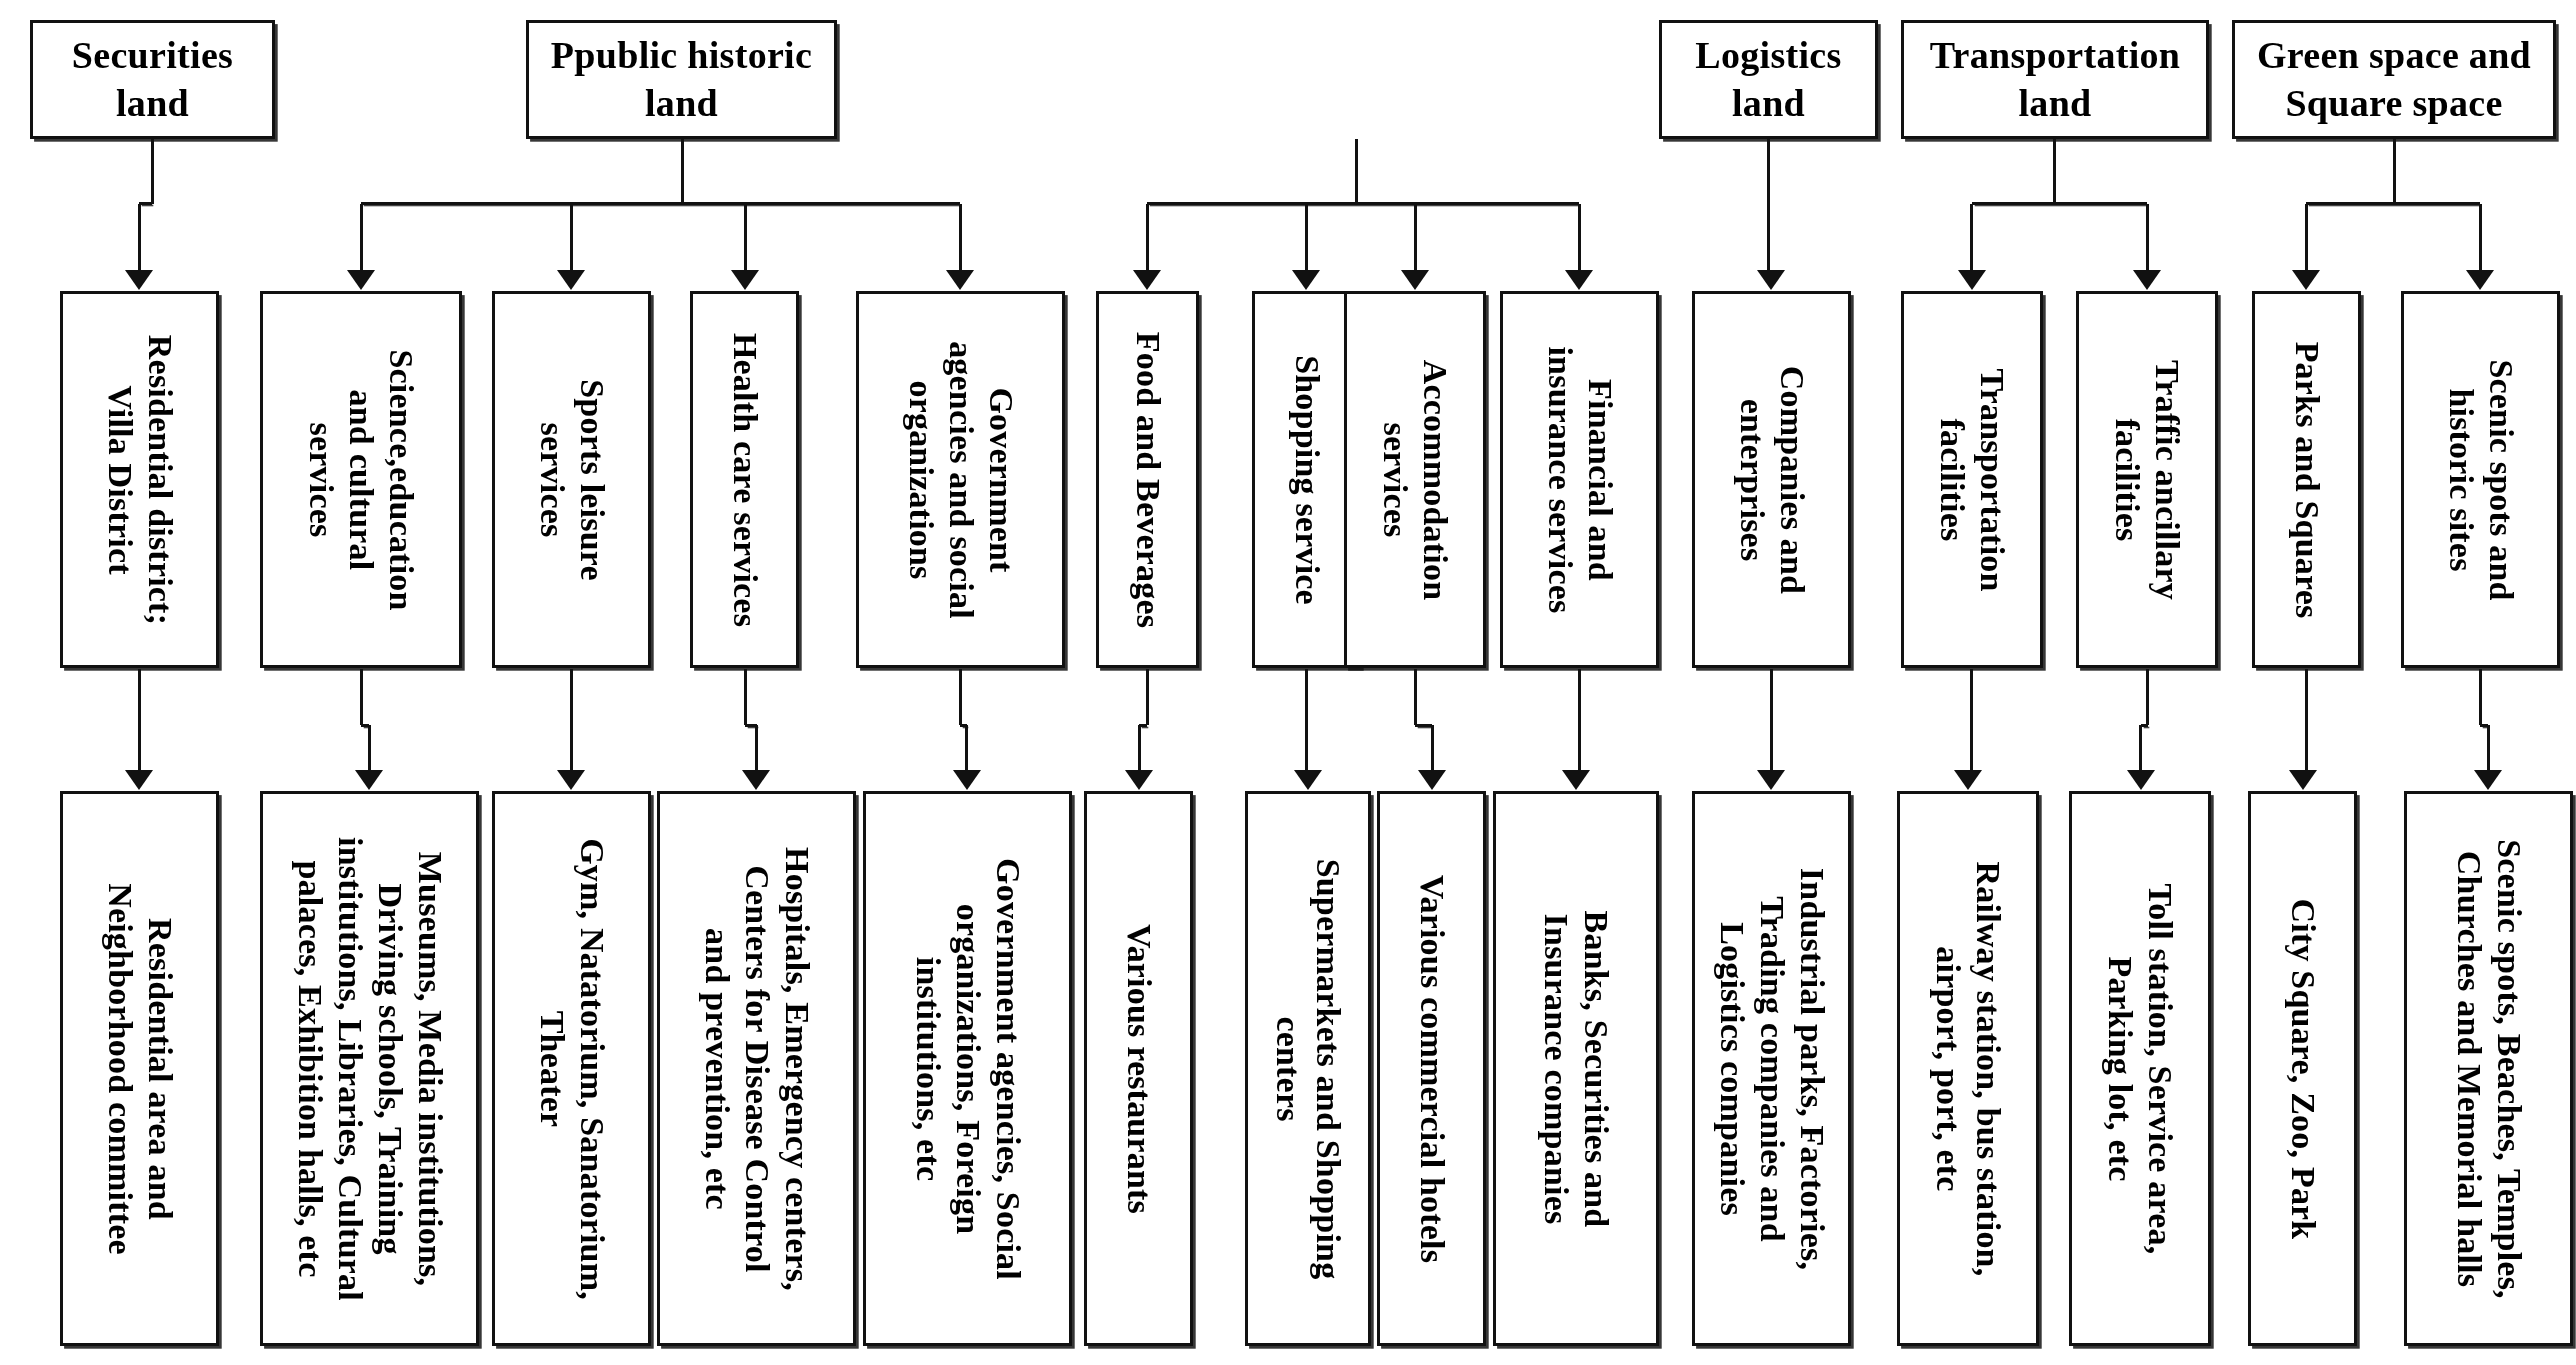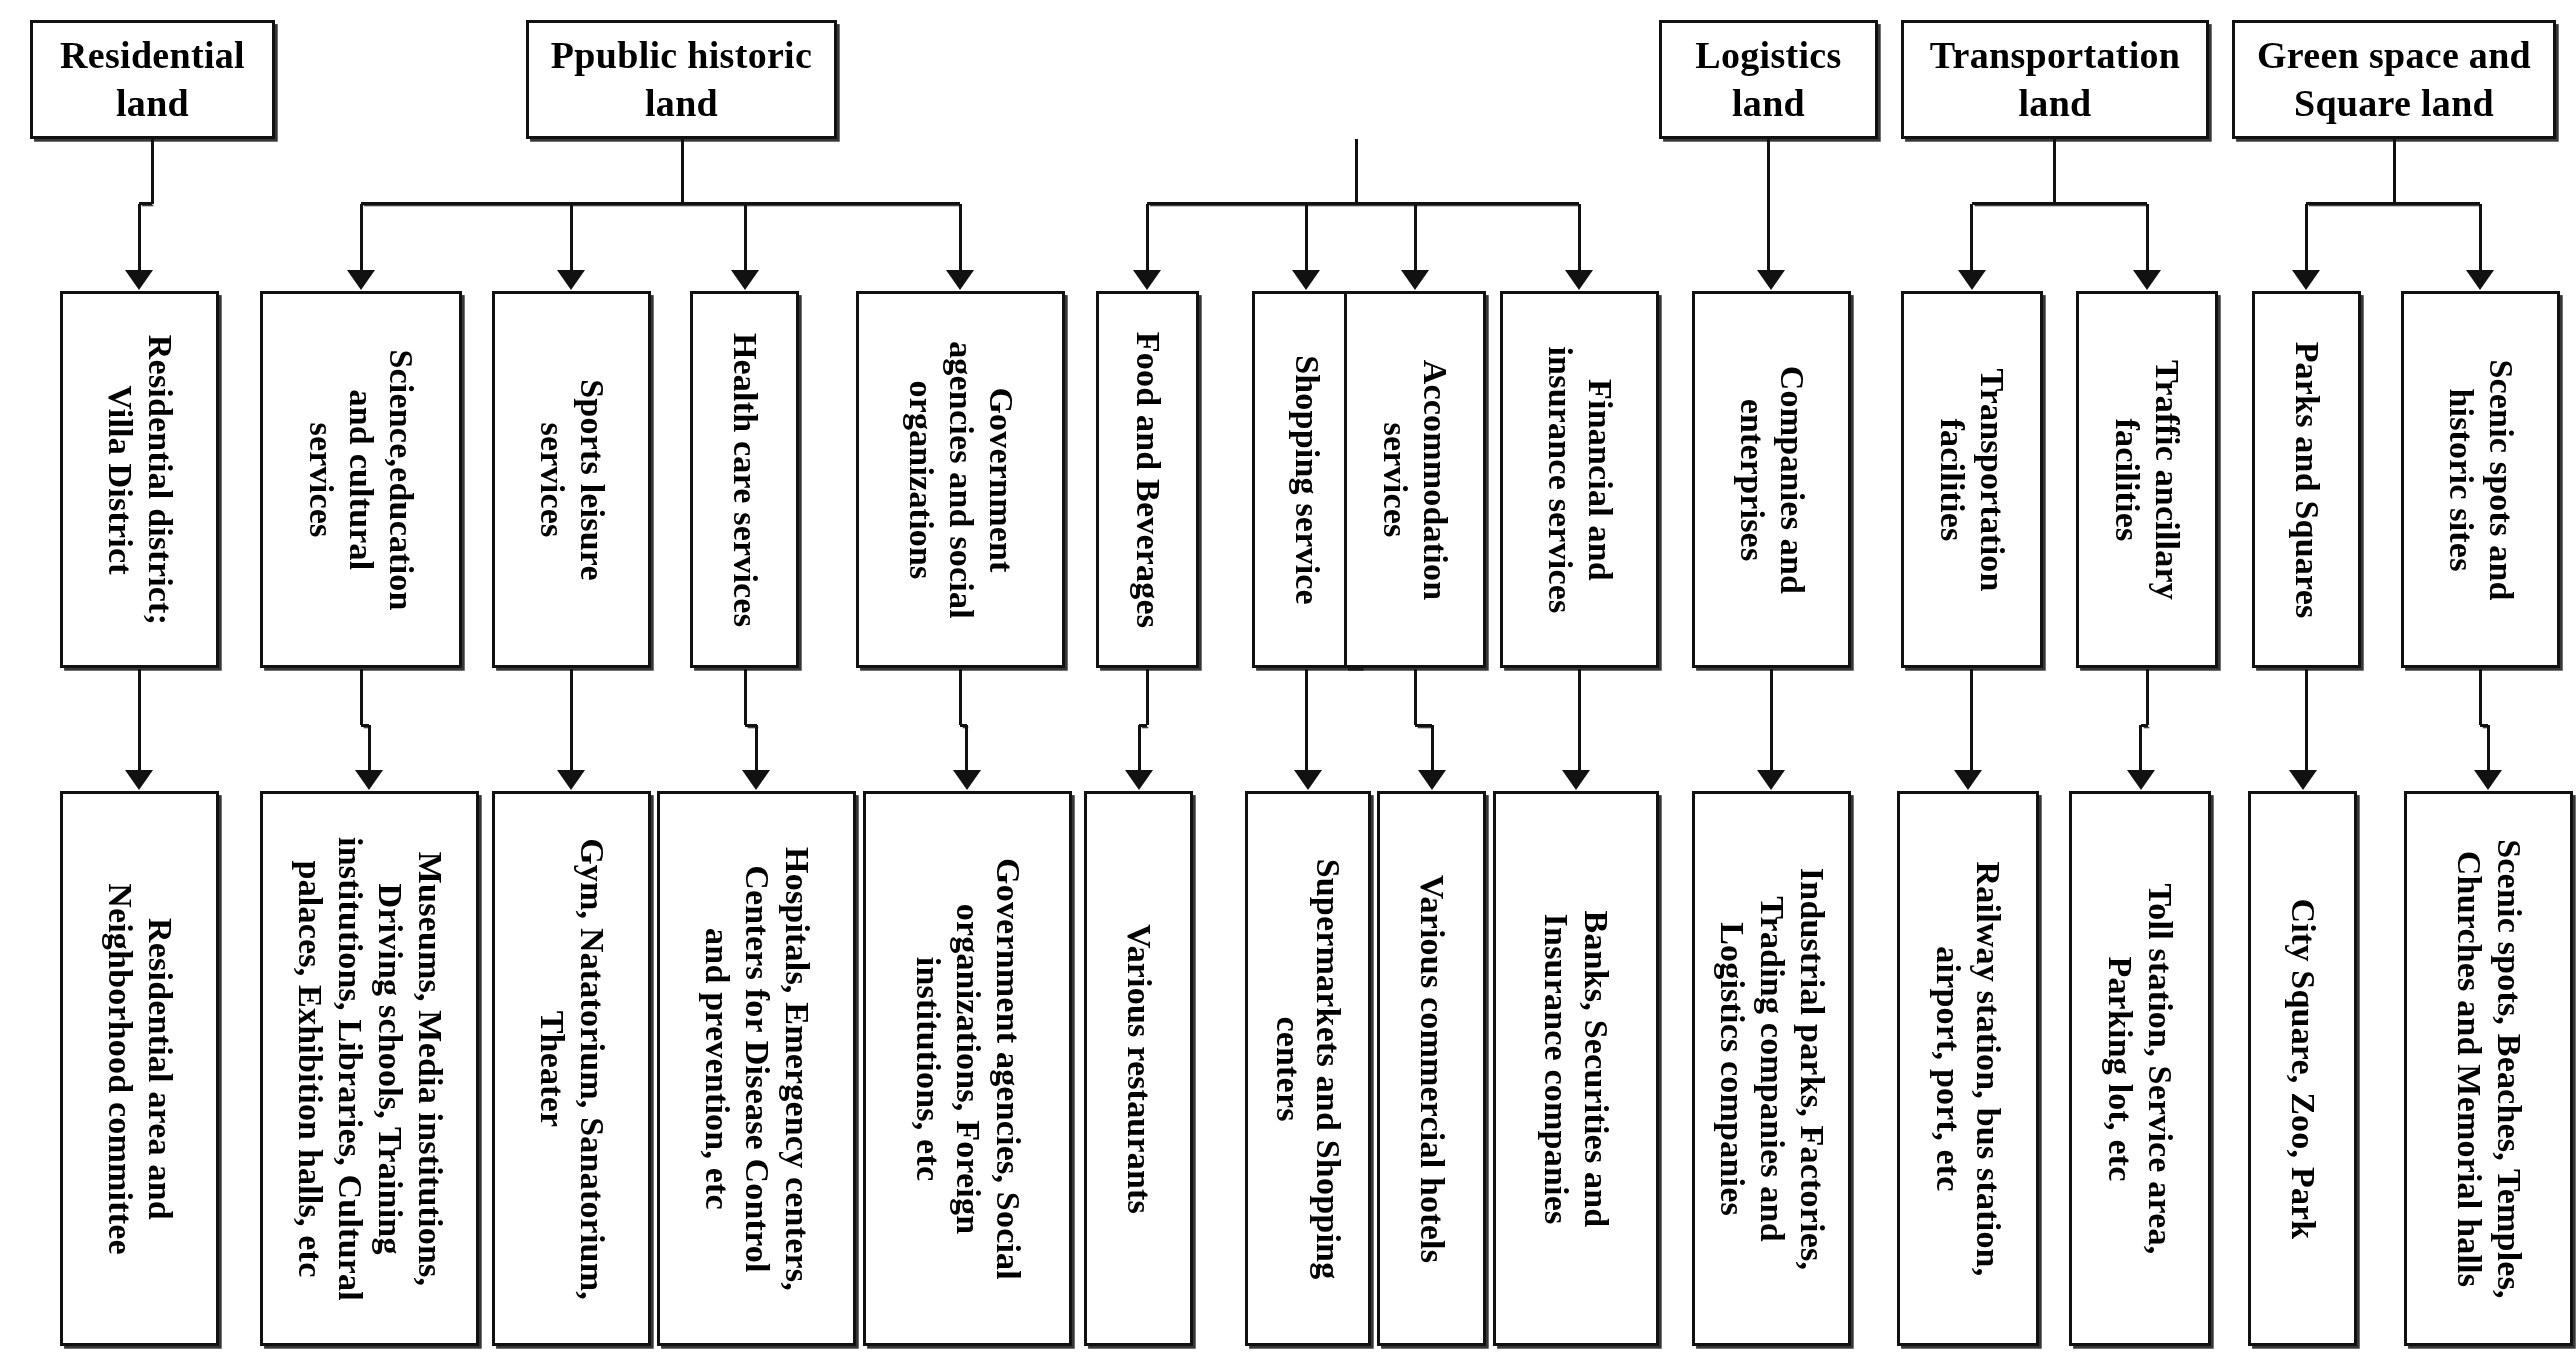--- a/index.html
+++ b/index.html
@@ -54,21 +54,21 @@
          border-left:14px solid transparent;
          border-right:14px solid transparent;
          border-top:20px solid #111;}
 </style>
 </head>
 <body>
 
 <div id="canvas">
     <div class="box top-box" style="left: 30px; top: 20px; width: 245px; height: 119px;">
       <div>
-        <span>Residential</span>
+        <span>Securities</span>
         <span>land</span>
       </div>
     </div>
     <div class="vline" style="left: 151px; top: 139px; height: 65px;"></div>
     <div class="hline" style="left: 139px; top: 202px; width: 13.2px;"></div>
     <div class="vline" style="left: 138px; top: 204px; height: 78px;"></div>
     <div class="arrow" style="left: 125px; top: 270px;"></div>
     <div class="box top-box" style="left: 526px; top: 20px; width: 311px; height: 119px;">
       <div>
         <span>Ppublic historic</span>
@@ -111,21 +111,21 @@
     </div>
     <div class="vline" style="left: 2053px; top: 139px; height: 65px;"></div>
     <div class="hline" style="left: 1972px; top: 202px; width: 175px;"></div>
     <div class="vline" style="left: 1970px; top: 204px; height: 78px;"></div>
     <div class="arrow" style="left: 1958px; top: 270px;"></div>
     <div class="vline" style="left: 2146px; top: 204px; height: 78px;"></div>
     <div class="arrow" style="left: 2133px; top: 270px;"></div>
     <div class="box top-box" style="left: 2232px; top: 20px; width: 324px; height: 119px;">
       <div>
         <span>Green space and</span>
-        <span>Square land</span>
+        <span>Square space</span>
       </div>
     </div>
     <div class="vline" style="left: 2393px; top: 139px; height: 65px;"></div>
     <div class="hline" style="left: 2306px; top: 202px; width: 174px;"></div>
     <div class="vline" style="left: 2305px; top: 204px; height: 78px;"></div>
     <div class="arrow" style="left: 2292px; top: 270px;"></div>
     <div class="vline" style="left: 2479px; top: 204px; height: 78px;"></div>
     <div class="arrow" style="left: 2466px; top: 270px;"></div>
     <div class="box vbox" style="left: 60px; top: 291px; width: 159px; height: 377px;">
       <div class="vtext" style="font-size: 34px;">

